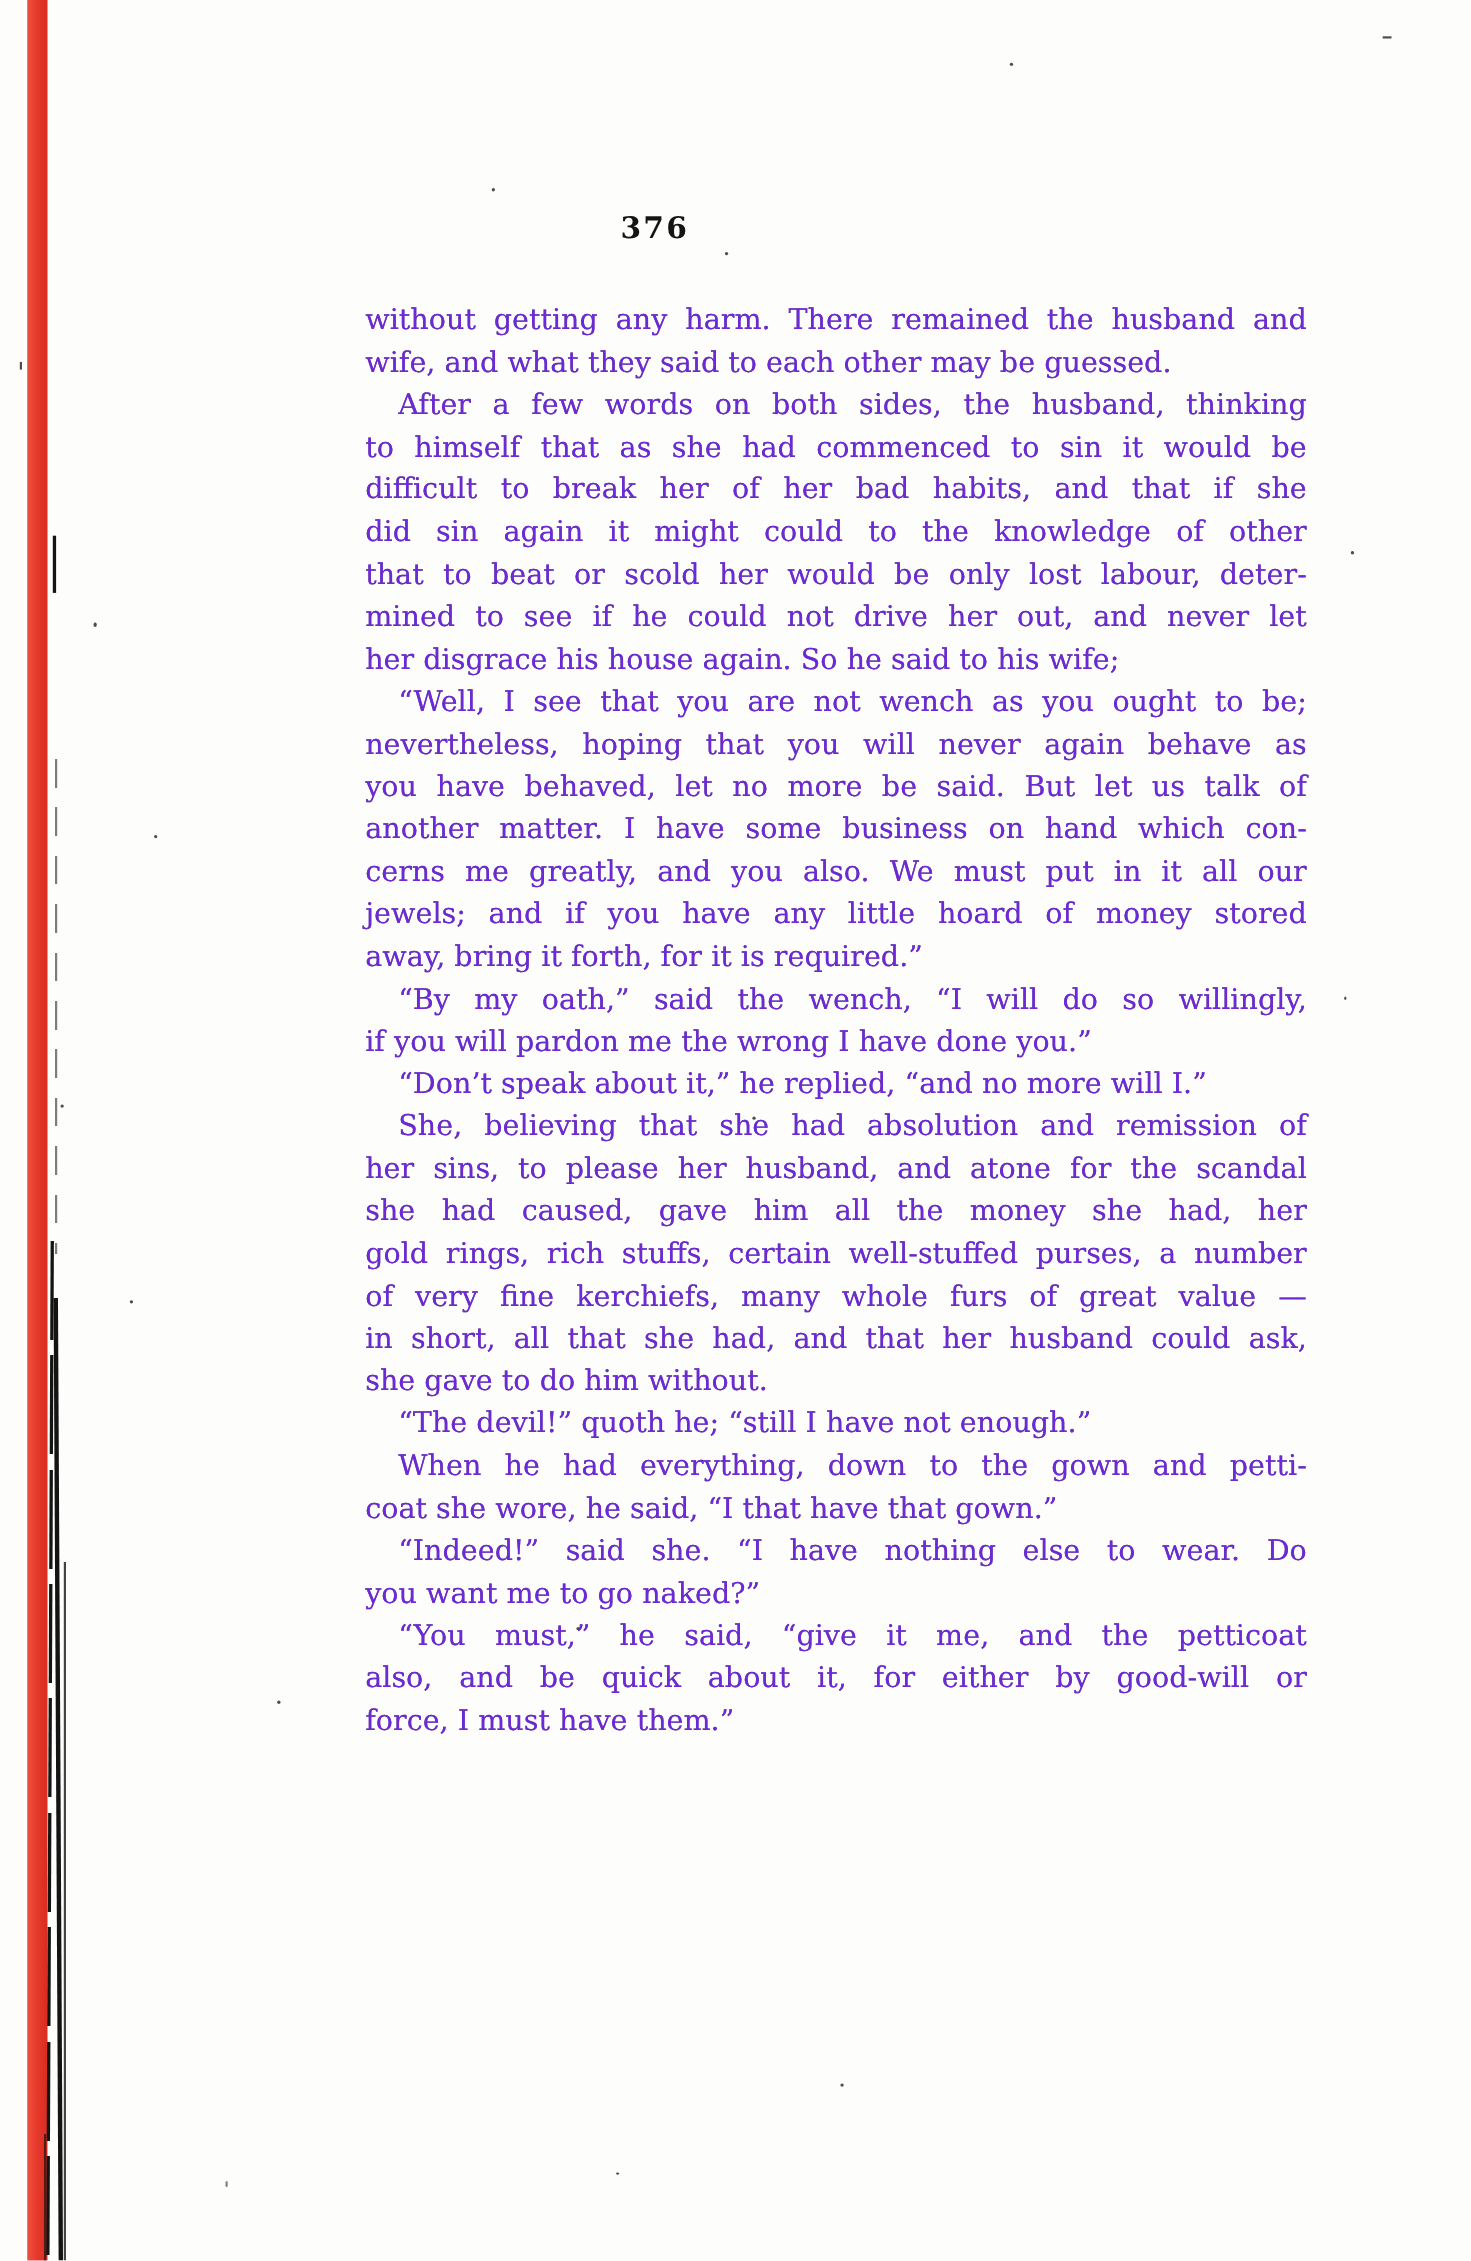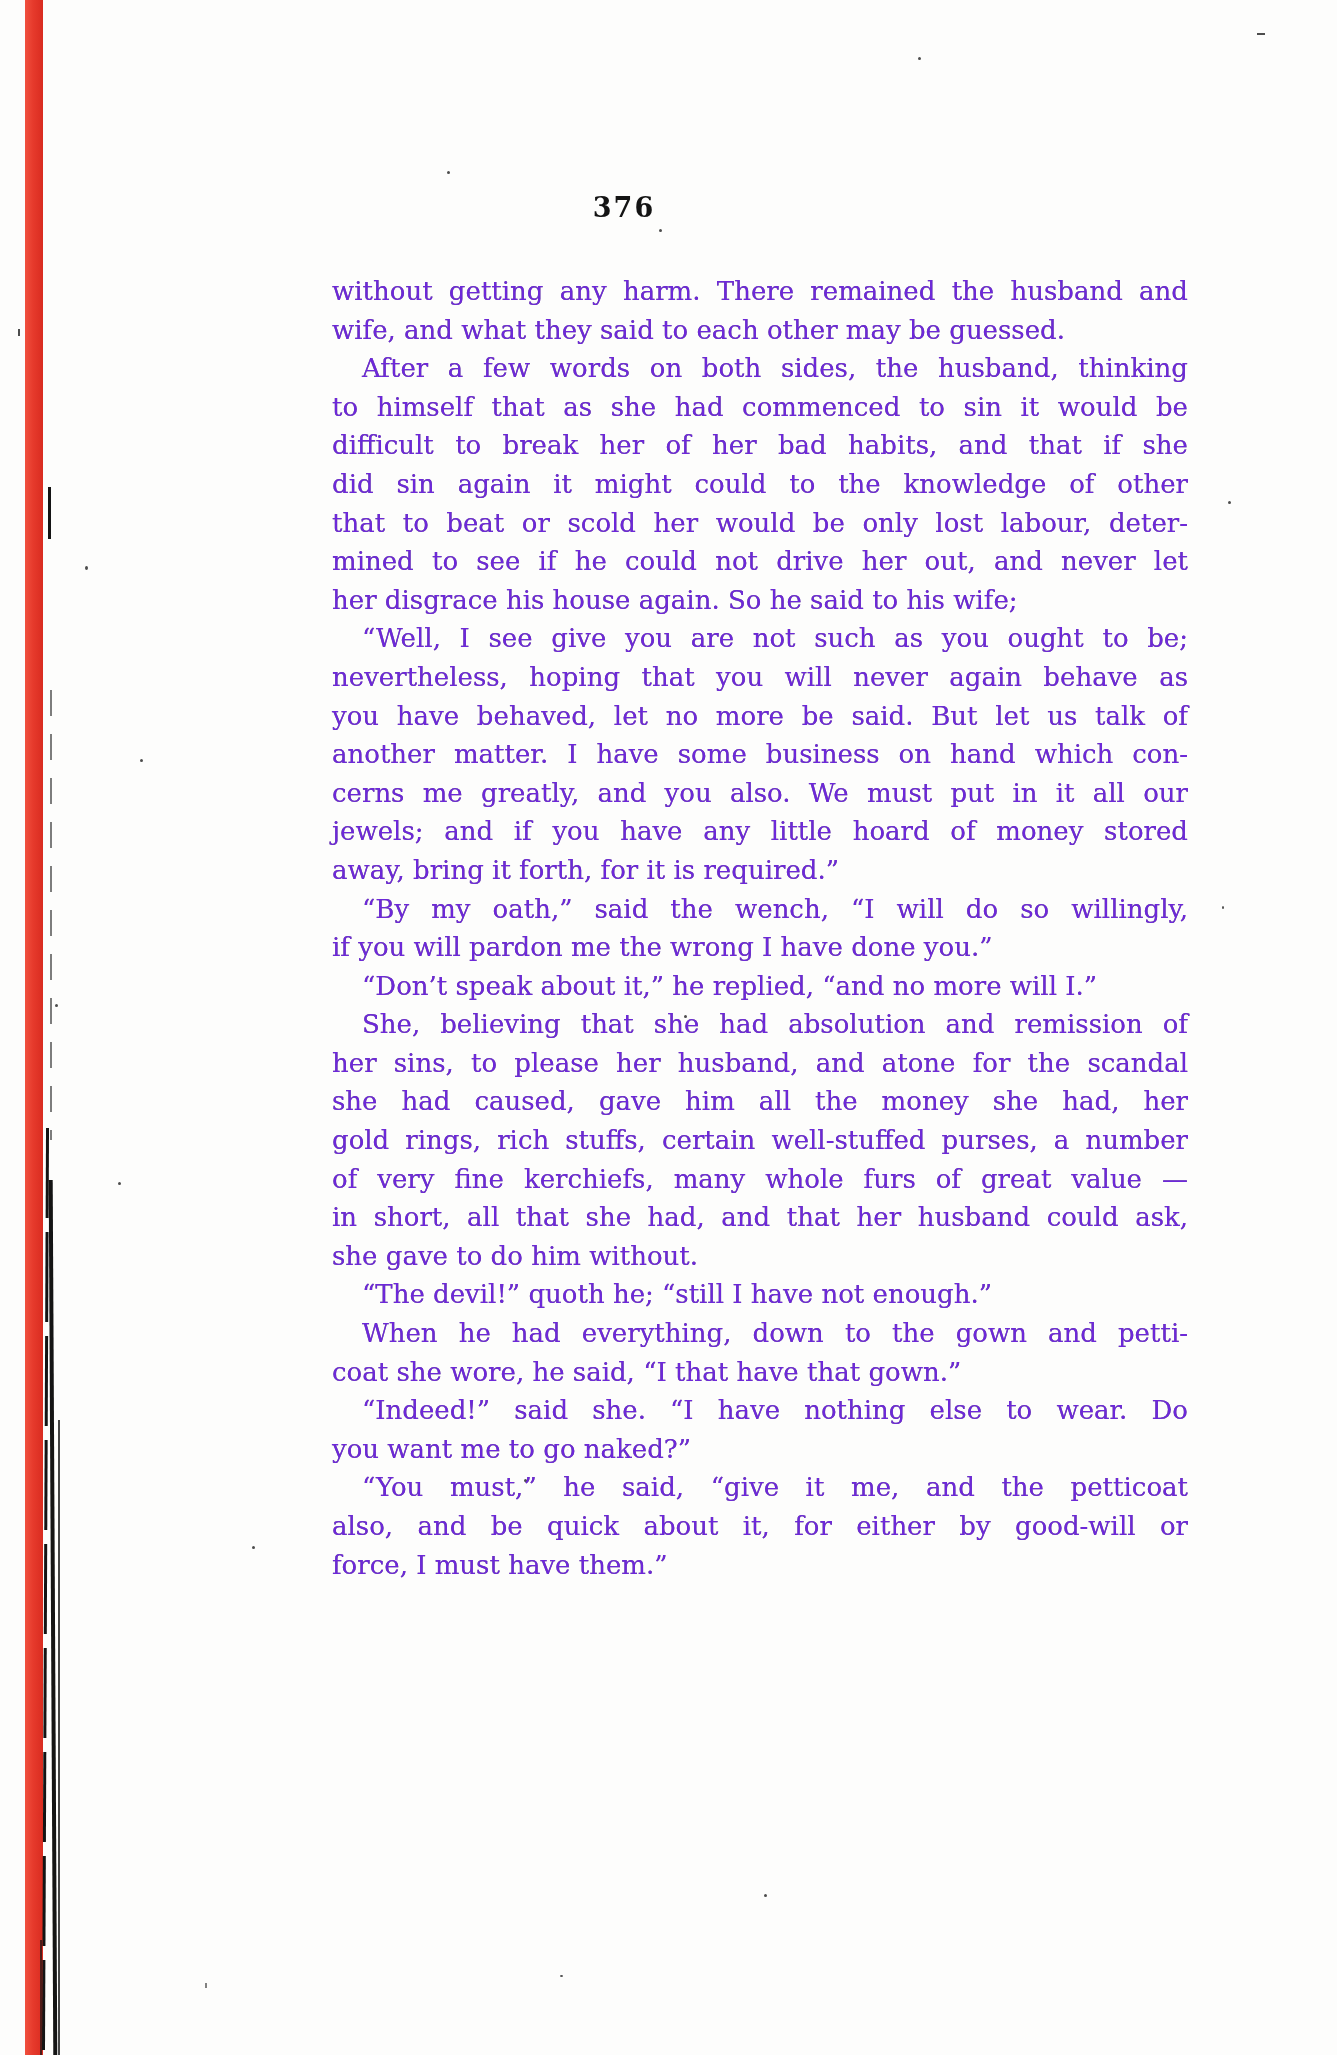--- a/index.html
+++ b/index.html
@@ -22,21 +22,20 @@
   
   .scratch { position:absolute; background:#141414; }
   .scratch.broken {
     background:repeating-linear-gradient(180deg,#141414 0 26px,transparent 26px 44px);
   }
   
   .speck { position:absolute; background:#4d4d4d; border-radius:50%; }
 
   .page-number {
     position:absolute; left:564px; top:192px; width:120px;
-    text-align:center;
     font-size:27px; font-weight:700; letter-spacing:2px;
     color:#141414;
   }
   .text-block {
     position:absolute; left:332px; top:272px; width:856px;
     font-size:26px; line-height:38.6px;
     color:#171717;
     text-shadow:0 0 .4px rgba(10,10,10,.55);
   }
   .line { text-align:justify; text-align-last:justify; }
@@ -80,21 +79,21 @@
   <div class="text-block" style="color: #6d28d9;">
       <div class="line">without getting any harm. There remained the husband and</div>
       <div class="line last">wife, and what they said to each other may be guessed.</div>
       <div class="line indent">After a few words on both sides, the husband, thinking</div>
       <div class="line">to himself that as she had commenced to sin it would be</div>
       <div class="line">difficult to break her of her bad habits, and that if she</div>
       <div class="line">did sin again it might could to the knowledge of other</div>
       <div class="line">that to beat or scold her would be only lost labour, deter-</div>
       <div class="line">mined to see if he could not drive her out, and never let</div>
       <div class="line last">her disgrace his house again. So he said to his wife;</div>
-      <div class="line indent">“Well, I see give you are not such as you ought to be;</div>
+      <div class="line indent">“Well, I see that you are not wench as you ought to be;</div>
       <div class="line">nevertheless, hoping that you will never again behave as</div>
       <div class="line">you have behaved, let no more be said. But let us talk of</div>
       <div class="line">another matter. I have some business on hand which con-</div>
       <div class="line">cerns me greatly, and you also. We must put in it all our</div>
       <div class="line">jewels; and if you have any little hoard of money stored</div>
       <div class="line last">away, bring it forth, for it is required.”</div>
       <div class="line indent">“By my oath,” said the wench, “I will do so willingly,</div>
       <div class="line last">if you will pardon me the wrong I have done you.”</div>
       <div class="line indent last">“Don’t speak about it,” he replied, “and no more will I.”</div>
       <div class="line indent">She, believing that she had absolution and remission of</div>

